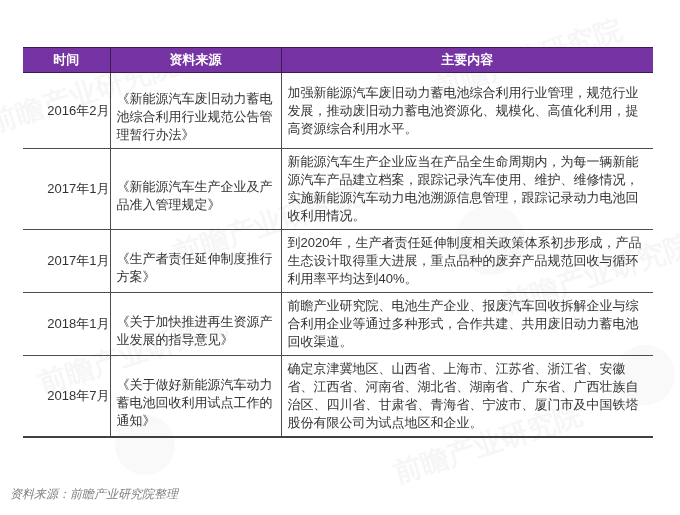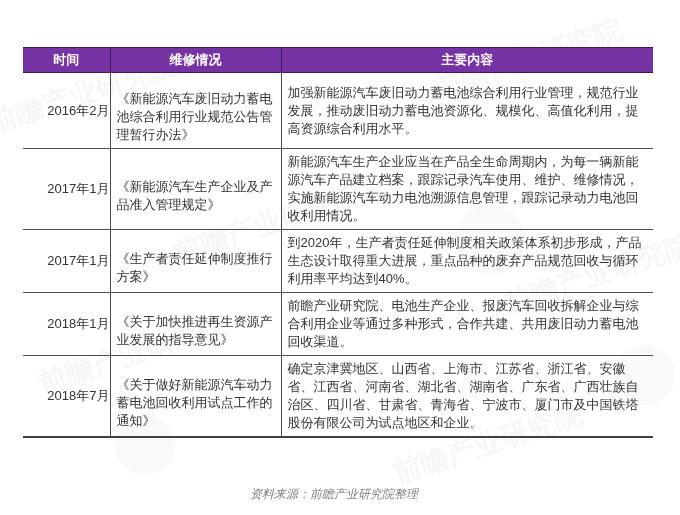--- a/index.html
+++ b/index.html
@@ -28,21 +28,21 @@
   td + td { border-left:1px solid #4d4d4d; }
   td.time { text-align:right; }
   td.policy { padding:17px 3px 4px 6px; }
   td.content { padding:4px 4px 4px 6px; }
   tr.r1 { height:75px; } tr.r2 { height:72px; } tr.r3 { height:63px; }
   tr.r4 { height:46px; } tr.r5 { height:62px; } tr.r6 { height:78px; }
   tbody tr:last-child td { border-bottom:2px solid #404040; }
 
   
   .footer { position:absolute; top:486px; left:10px; right:22px;
-            display:flex; justify-content:center; font-size:12px;gap:40px; }
+            display:flex; justify-content:space-between; font-size:12px;gap:40px; }
   .source { color:#808080; font-style:italic; }
   .credit { color:#595959; }
 </style>
 </head>
 <body>
 
 <div class="page">
 
   <div class="watermark-layer">
     <span class="wm" style="left:-15px; top:75px">前瞻产业研究院</span>
@@ -59,21 +59,21 @@
 
   <table>
     <colgroup>
       <col style="width:87px">
         <col style="width:171px">
         <col style="width:372px">
     </colgroup>
     <thead>
       <tr>
         <th>时间</th>
-        <th>维修情况</th>
+        <th>资料来源</th>
         <th>主要内容</th>
       </tr>
     </thead>
     <tbody>
       <tr class="r1">
         <td class="time">2016年2月</td>
         <td class="policy">《新能源汽车废旧动力蓄电池综合利用行业规范公告管理暂行办法》</td>
         <td class="content">加强新能源汽车废旧动力蓄电池综合利用行业管理，规范行业发展，推动废旧动力蓄电池资源化、规模化、高值化利用，提高资源综合利用水平。</td>
       </tr>
       <tr class="r2">

